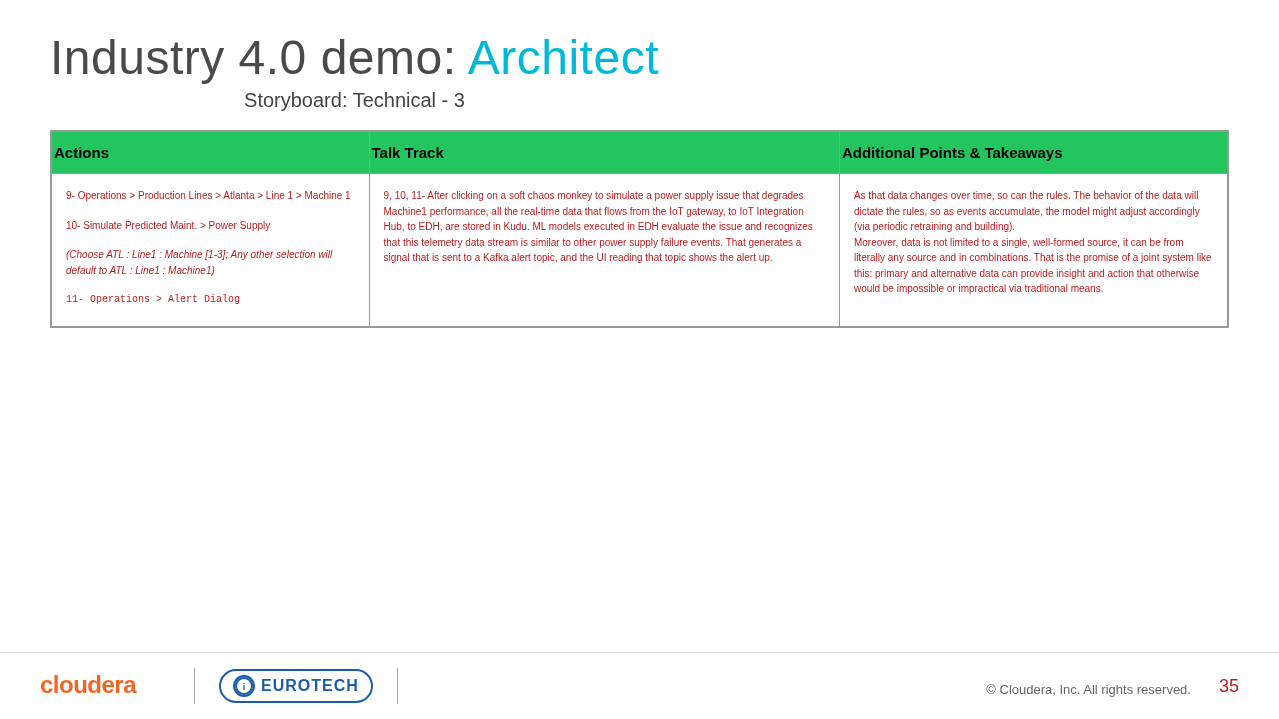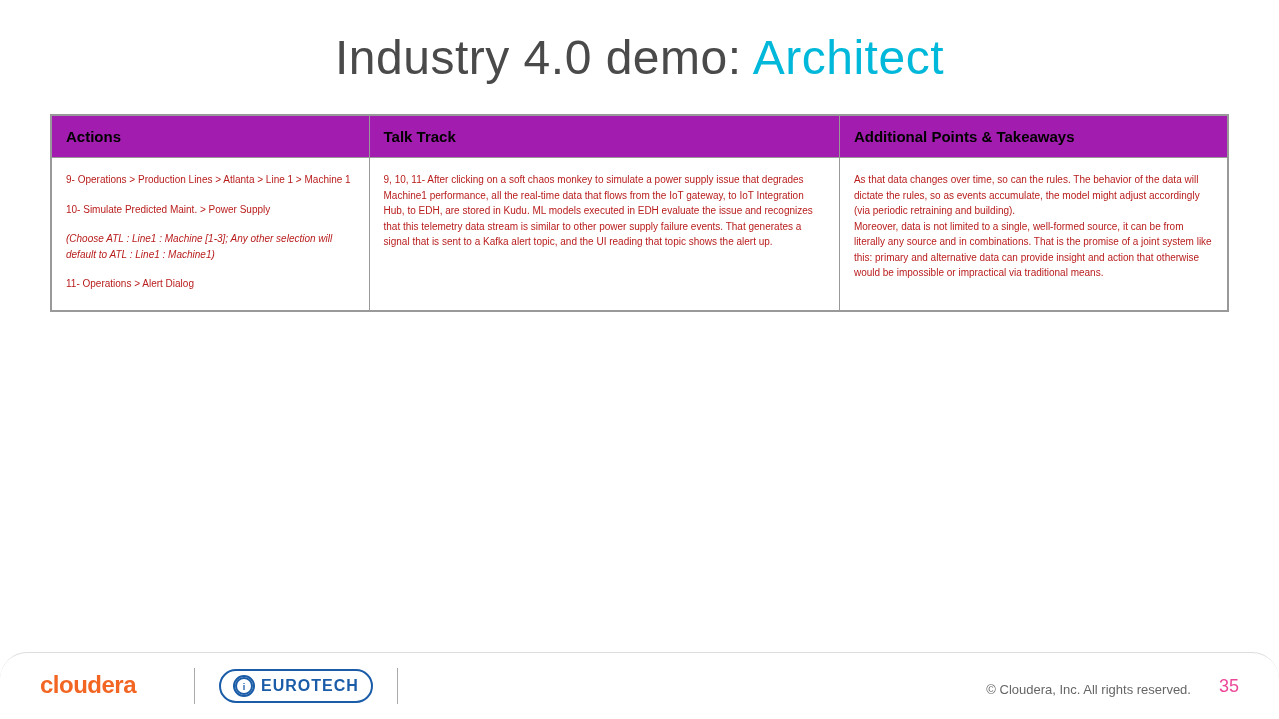--- a/index.html
+++ b/index.html
@@ -9,23 +9,22 @@
       width: 1279px;
       min-height: 719px;
       display: flex;
       flex-direction: column;
     }
 
     .main-content {
       flex: 1;
       display: flex;
       flex-direction: column;
-      align-items: center;
+      align-items: flex-start;
       padding: 30px 50px 20px;
-      gap: 11px;
     }
 
     .title-block {
       text-align: center;
       margin-bottom: 18px;
     }
 
     .title-main {
       font-size: 48px;
       font-weight: 300;
@@ -50,25 +49,25 @@
       border-collapse: collapse;
     }
 
     table {
       width: 100%;
       border-collapse: collapse;
     }
 
     thead tr th {
       border: 1.5px solid #999;
-      padding: 12px 14px;
+      padding: 12px 2px;
       font-size: 15px;
       font-weight: bold;
       vertical-align: top;
-      background: #a21caf;
+      background: #22c55e;
       text-align: left;
     }
 
     tbody tr td {
       border: 1.5px solid #999;
       padding: 14px 14px;
       font-size: 10px;
       vertical-align: top;
       line-height: 1.55;
       color: #b91c1c;
@@ -76,20 +75,21 @@
 
     .col-actions { width: 27%; }
     .col-talk { width: 40%; }
     .col-points { width: 33%; }
 
     .actions-text p {
       margin-bottom: 14px;
     }
     .actions-text p:last-child {
       margin-bottom: 4px;
+      font-family: Liberation Mono, monospace;
     }
     .actions-italic {
       font-style: italic;
     }
 
     .talk-text p {
       margin-bottom: 14px;
     }
     .talk-text p:last-child {
       margin-bottom: 0;
@@ -102,21 +102,20 @@
       margin-bottom: 0;
     }
 
     
     .footer {
       border-top: 1px solid #ddd;
       padding: 14px 40px;
       display: flex;
       align-items: center;
       justify-content: space-between;
-      border-radius: 27px;
     }
 
     .footer-logos {
       display: flex;
       align-items: center;
       gap: 20px;
     }
 
     
     .cloudera-logo {
@@ -180,32 +179,33 @@
     .footer-right {
       display: flex;
       align-items: flex-end;
       gap: 28px;
       font-size: 13px;
       color: #666;
     }
 
     .footer-page {
       font-size: 18px;
-      color: #ec4899;
+      color: #b91c1c;
       font-weight: normal;
     }
   </style>
 </head>
 <body>
 
 <div class="main-content">
   <div class="title-block">
     <div class="title-main">
       <span>Industry 4.0 demo: </span><span class="architect">Architect</span>
     </div>
+    <div class="title-sub">Storyboard: Technical - 3</div>
   </div>
 
   <div class="table-wrapper">
     <table>
       <thead>
         <tr>
           <th class="col-actions">Actions</th>
           <th class="col-talk">Talk Track</th>
           <th class="col-points">Additional Points &amp; Takeaways</th>
         </tr>

